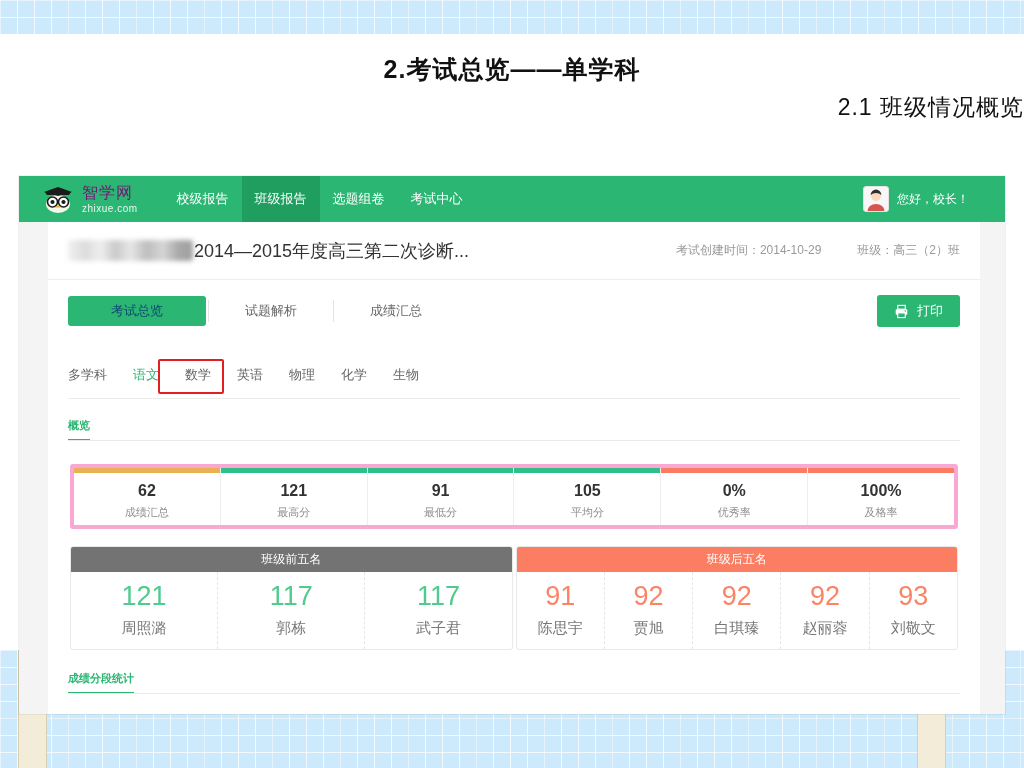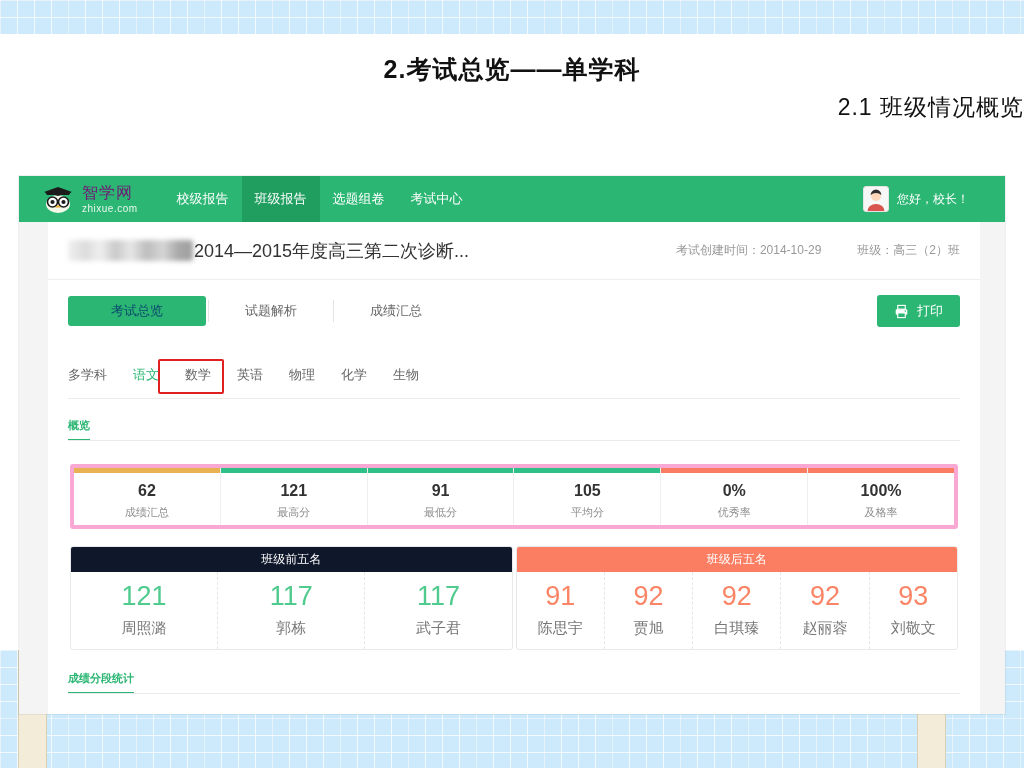--- a/index.html
+++ b/index.html
@@ -300,21 +300,21 @@
         </div>
         <div class="stat">
           <div class="stat-bar" style="background: rgb(250, 124, 98);"></div>
           <div class="stat-value">100%</div>
           <div class="stat-label">及格率</div>
         </div>
       </div>
 
       <div id="ranks">
         <div class="rank-block left">
-          <div class="rank-head" id="top-head" style="background: #0f172a;">班级前五名</div>
+          <div class="rank-head" id="top-head" style="background: #737373;">班级前五名</div>
           <div class="rank-body">
             <div class="rank-cell">
               <div class="rank-score top-score" style="color: rgb(78, 203, 141);">121</div>
               <div class="rank-name">周照潞</div>
             </div>
             <div class="rank-cell">
               <div class="rank-score top-score" style="color: rgb(78, 203, 141);">117</div>
               <div class="rank-name">郭栋</div>
             </div>
             <div class="rank-cell">

